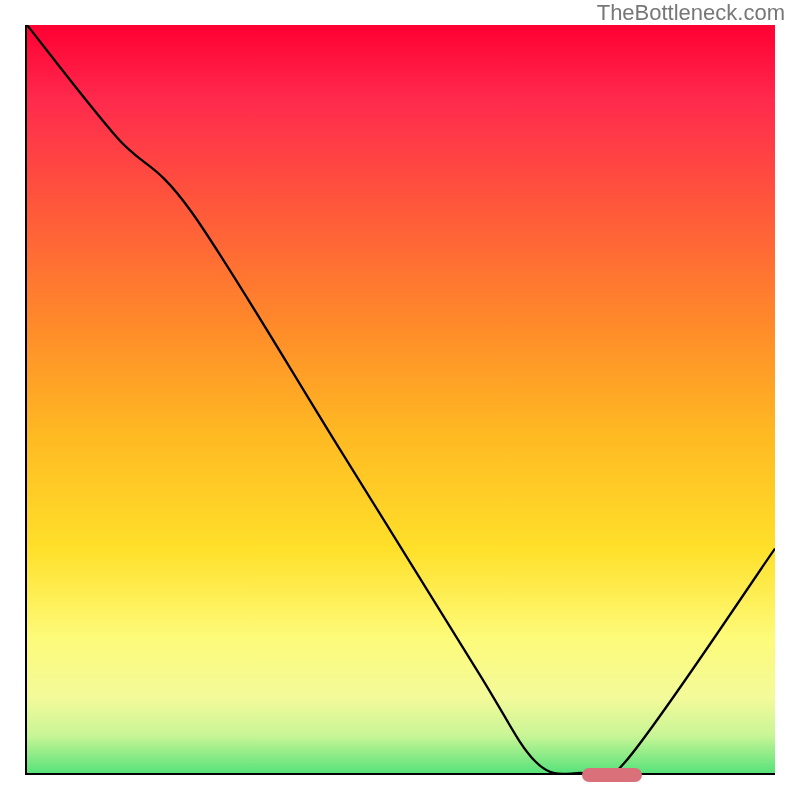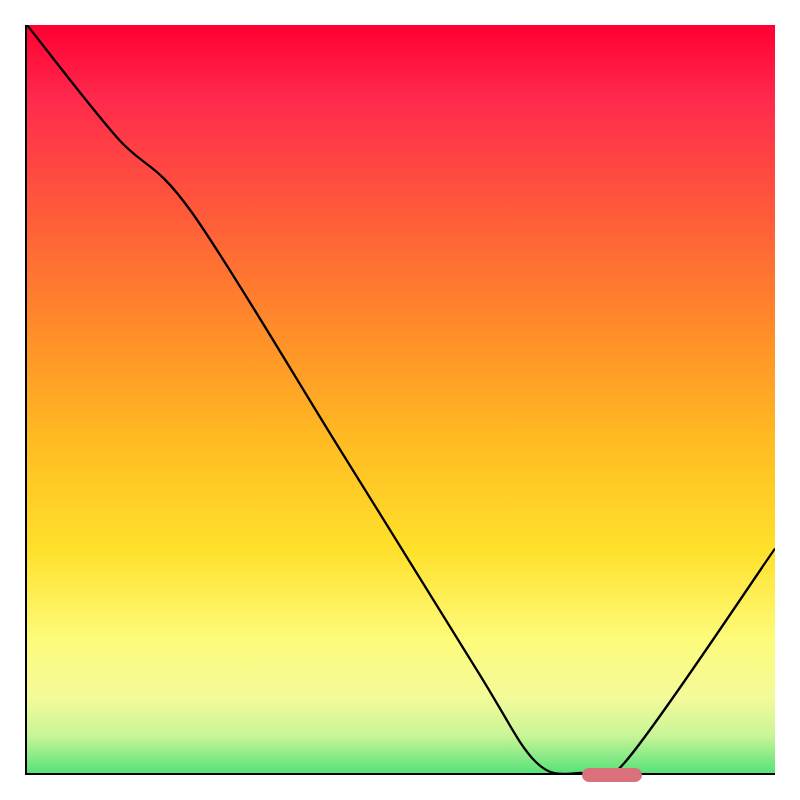--- a/index.html
+++ b/index.html
@@ -52,20 +52,21 @@
     position: absolute;
     height: 14px;
     border-radius: 7px;
     background: #d9707a;
   }
 </style>
 </head>
 <body>
 
 <div class="wrap">
+  <div class="watermark">TheBottleneck.com</div>
 
   <div class="plot-area">
     <svg class="curve" viewBox="0 0 750 750" preserveAspectRatio="none">
       <path fill="none" stroke="#000" stroke-width="2.3" d="M 0 0 C 15 18.75, 62.5 81.25, 90 112.5 C 117.5 143.75, 127.5 135, 165 187.5 C 202.5 240, 267.5 351.25, 315 427.5 C 362.5 503.75, 417.5 593.125, 450 645 C 482.5 696.875, 492.50000000000006 721.25, 510.00000000000006 738.75 C 527.5 756.25, 540 750, 555 750 C 570 750, 567.5 776.25, 600 738.75 C 632.5 701.25, 725 560.625, 750 525" id="curvePath"></path>
     </svg>
     <div class="marker" id="minMarker" style="left: 555px; width: 60px; top: 743px;"></div>
   </div>
 </div>
 
 </body></html>

